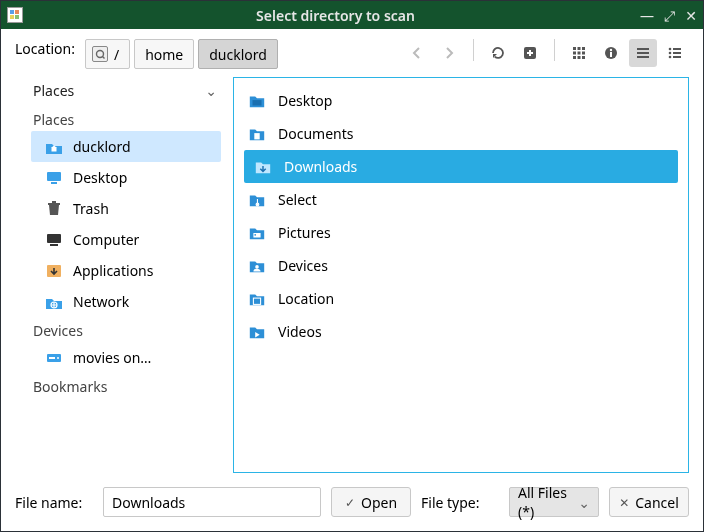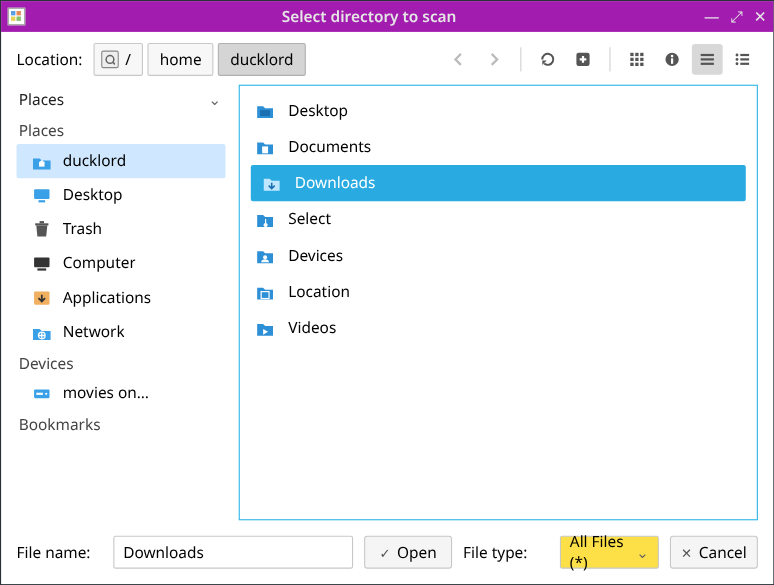--- a/index.html
+++ b/index.html
@@ -1,52 +1,52 @@
 <!DOCTYPE html>
 <html><head>
 <meta charset="utf-8">
 <style>
   * { box-sizing: border-box; margin: 0; padding: 0; font-family: "Noto Sans", "Segoe UI", Arial, sans-serif; font-size: 14px; }
   html, body { width: 704px; height: 532px; background: #fff; }
   .window { width: 704px; height: 532px; border: 1px solid #2b3138; display: flex; flex-direction: column; }
-  .titlebar { height: 28px; background: #a21caf; color: #e6e6e6; display: flex; align-items: center; padding: 0 6px; }
+  .titlebar { height: 28px; background: #14532d; color: #e6e6e6; display: flex; align-items: center; padding: 0 6px; }
   .titlebar .icon { width: 16px; height: 16px; background: #fff; border: 1px solid #999; margin-right: 8px; display:flex; align-items:center; justify-content:center; }
   .titlebar .icon svg { width:10px; height:10px; }
   .titlebar .title { flex: 1; text-align: center; font-weight: 600; }
   .titlebar .winbtns { display: flex; gap: 10px; font-size: 14px; color:#e6e6e6; }
   .titlebar .winbtn { cursor: pointer; }
-  .toolbar { display:flex; align-items:center; padding: 10px 14px 8px 14px; gap:4px; }
+  .toolbar { display:flex; align-items:flex-start; padding: 10px 14px 8px 14px; gap:4px; }
   .lbl-location { margin-right:6px; }
   .pathseg { border:1px solid #c8c8c8; background:#f7f7f7; padding:4px 10px; border-radius:2px; height:30px; display:flex; align-items:center; }
   .pathseg.root { display:flex; align-items:center; gap:6px; padding-left:6px; }
   .pathseg.root .disk { width:16px;height:16px;border:1px solid #888; border-radius:2px; background:#eee; display:flex;align-items:center;justify-content:center; }
   .pathseg.active { background:#d5d5d5; border-color:#b0b0b0; }
   .tb-spacer { flex:1; }
   .tb-btn { width:28px; height:28px; display:flex; align-items:center; justify-content:center; color:#555; border-radius:3px; }
   .tb-btn.disabled { color:#bbb; }
   .tb-sep { width:1px; height:22px; background:#d0d0d0; margin:0 6px; }
   .tb-btn.active { background:#d8d8d8; }
-  .body { flex:1; display:flex; padding:0 14px 8px 14px; gap:12px; min-height:0; }
+  .body { flex:1; display:flex; padding:0 14px 8px 30px; gap:12px; min-height:0; }
   .sidebar { width:190px; display:flex; flex-direction:column; }
   .side-head { display:flex; align-items:center; padding:4px 4px 6px 2px; }
   .side-head .sh-label { flex:1; color:#222; }
   .side-head .chev { color:#666; }
   .side-group { padding:4px 2px 2px 2px; color:#444; }
   .side-item { display:flex; align-items:center; gap:10px; padding:6px 6px 6px 14px; border-radius:2px; white-space:nowrap; overflow:hidden; text-overflow:ellipsis; }
   .side-item.sel { background:#cfe8ff; }
   .side-item .si-label { overflow:hidden; text-overflow:ellipsis; }
   .ficon { width:18px; height:18px; flex:none; display:flex; align-items:center; justify-content:center; }
   .filelist { flex:1; border:1px solid #2bb4e6; background:#fff; overflow:auto; padding:6px 0; }
   .file-item { display:flex; align-items:center; gap:12px; padding:7px 14px; }
   .file-item.sel { margin:0 10px; padding:7px 10px; background:#29abe2; color:#fff; border-radius:2px; }
   .bottom { padding:6px 14px 14px 14px; display:flex; flex-direction:row; gap:10px; }
   .row { display:flex; align-items:center; gap:10px; }
   .row .lbl { width:78px; }
   .txt { flex:1; border:1px solid #c8c8c8; border-radius:2px; height:30px; padding:0 8px; background:#fff; }
-  .combo { flex:1; border:1px solid #c8c8c8; border-radius:2px; height:30px; padding:0 8px; background:#fde047; display:flex; align-items:center; }
+  .combo { flex:1; border:1px solid #c8c8c8; border-radius:2px; height:30px; padding:0 8px; background:#e5e5e5; display:flex; align-items:center; }
   .combo .cv { flex:1; }
   .btn { width:80px; height:30px; border:1px solid #c8c8c8; border-radius:3px; background:#f5f5f5; display:flex; align-items:center; justify-content:center; gap:6px; }
   .btn .glyph { color:#555; font-size:12px; }
 </style>
 </head>
 <body>
 
 <div class="window">
 
   <div class="titlebar">
@@ -258,20 +258,30 @@
               <path d="M2 5h6l2 2h8v10H2z" fill="#2d8fd6"></path>
               <path d="M9 15a1.5 1.5 0 1 0 0-.01zM10.5 9v5" stroke="#fff" stroke-width="1.2" fill="#fff"></path>
             </svg>
           </span>
         <span>Select</span>
       </div>
       <div class="file-item">
         <span class="ficon">
             <svg width="20" height="20" viewBox="0 0 20 20">
               <path d="M2 5h6l2 2h8v10H2z" fill="#2d8fd6"></path>
+              <rect x="6" y="10" width="8" height="5" fill="#fff"></rect>
+              <circle cx="8" cy="12" r="1" fill="#2d8fd6"></circle>
+            </svg>
+          </span>
+        <span>Pictures</span>
+      </div>
+      <div class="file-item">
+        <span class="ficon">
+            <svg width="20" height="20" viewBox="0 0 20 20">
+              <path d="M2 5h6l2 2h8v10H2z" fill="#2d8fd6"></path>
               <circle cx="10" cy="11" r="2" fill="#fff"></circle>
               <path d="M6 16c0-2 2-3 4-3s4 1 4 3" fill="#fff"></path>
             </svg>
           </span>
         <span>Devices</span>
       </div>
       <div class="file-item">
         <span class="ficon">
             <svg width="20" height="20" viewBox="0 0 20 20">
               <path d="M2 5h6l2 2h8v10H2z" fill="#2d8fd6"></path>

